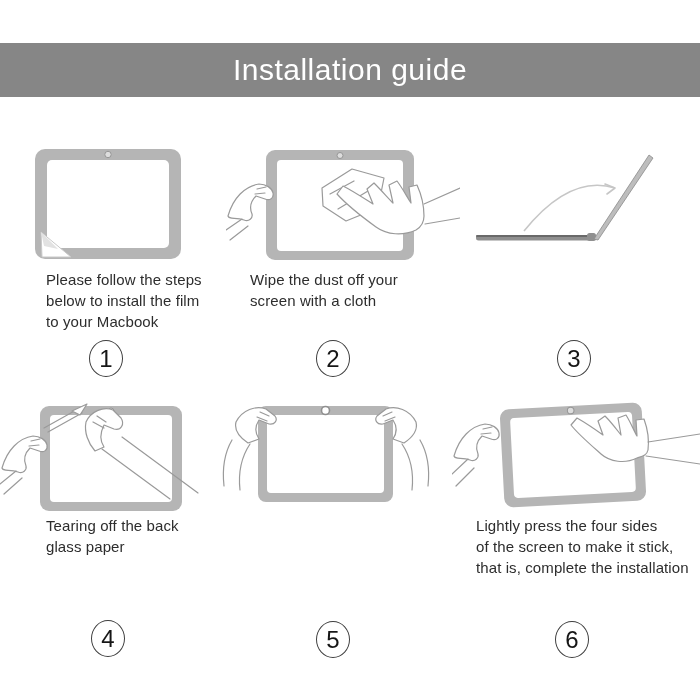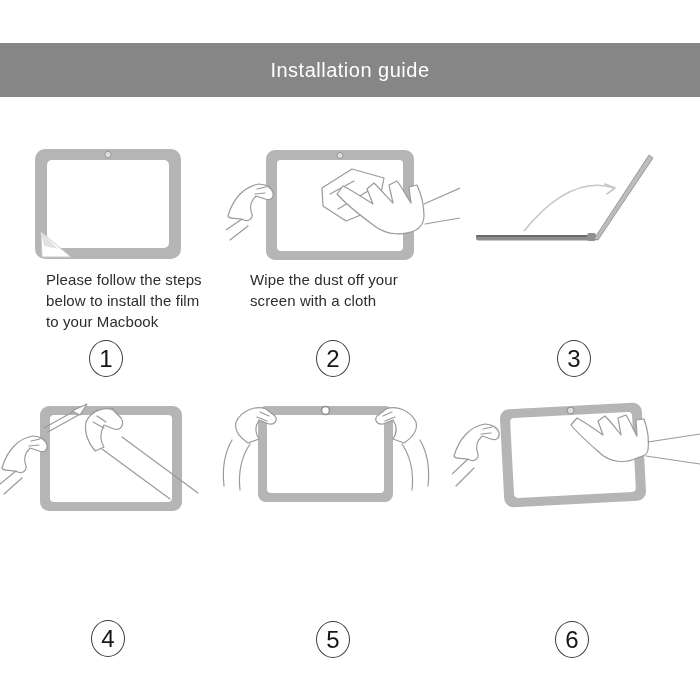--- a/index.html
+++ b/index.html
@@ -5,21 +5,21 @@
   html,body{margin:0;padding:0;background:#ffffff;}
   .page{
     position:relative;width:700px;height:700px;background:#ffffff;overflow:hidden;
     font-family:"Liberation Sans","DejaVu Sans",sans-serif;
   }
   .banner{
     position:absolute;left:0;top:43px;width:700px;height:54px;
     background:#868686;display:flex;align-items:center;justify-content:center;
   }
   .banner-title{
-    color:#ffffff;font-size:20px;font-weight:400;letter-spacing:0.5px;
+    color:#ffffff;font-size:30px;font-weight:400;letter-spacing:0.5px;
   }
   .illo{position:absolute;}
   .caption{
     position:absolute;margin:0;color:#2d2d2d;font-size:15px;line-height:21px;
     white-space:pre-line;letter-spacing:0.1px;
   }
   .num-badge{
     position:absolute;width:34px;height:37px;border:1.6px solid #3f3f3f;
     border-radius:50%;display:flex;align-items:center;justify-content:center;
     color:#161616;font-size:24px;background:#ffffff;box-sizing:border-box;
@@ -114,20 +114,25 @@
     <path class="hand" d="M2,66 C7,48 19,36 33,34 C40,34 46,38 47,43 C48,48 44,51 39,49 L30,46 C25,51 23,57 26,64 C27,68 23,72 18,70 C10,67 3,70 2,66 Z"></path>
     <path class="ln" d="M31,39 l9,-2 M29,44 l10,-1"></path>
     <path class="ln" d="M0,84 L16,69 M4,96 L22,78"></path>
   </svg>
 
   <p class="caption" style="left:250px;top:269px;width:190px">Wipe the dust off your
 screen with a cloth</p>
   <p class="caption" style="left:46px;top:269px;width:178px">Please follow the steps
 below to install the film
 to your Macbook</p>
+  <p class="caption" style="left:46px;top:515px;width:178px">Tearing off the back
+glass paper</p>
+  <p class="caption" style="left:476px;top:515px;width:224px">Lightly press the four sides
+of the screen to make it stick,
+that is, complete the installation</p>
 
   <div class="num-badge" style="left:89px;top:340px">1</div>
   <div class="num-badge" style="left:316px;top:340px">2</div>
   <div class="num-badge" style="left:557px;top:340px">3</div>
   <div class="num-badge" style="left:91px;top:620px">4</div>
   <div class="num-badge" style="left:316px;top:621px">5</div>
   <div class="num-badge" style="left:555px;top:621px">6</div>
 
 </div>
 

